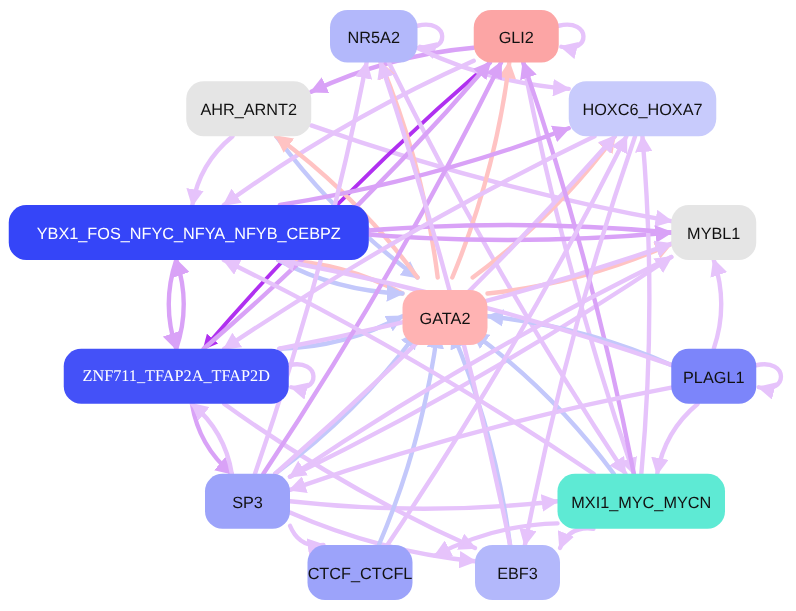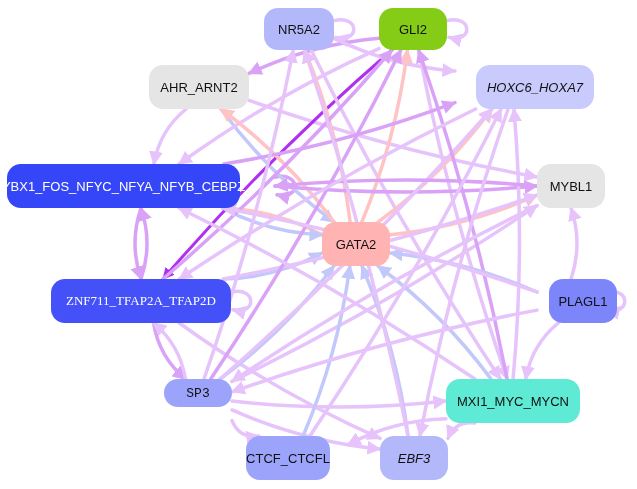--- a/index.html
+++ b/index.html
@@ -91,49 +91,49 @@
       <path d="M508.0700808625337,109 Q452.4135159900189,269.3769584878757 419.9299191374663,436" fill="none" stroke="#e6c3fb" stroke-width="3.5" stroke-linecap="round" marker-end="url(#arrow-edge_light_purple)"></path>
       <path d="M408.1025641025641,436 Q367.95674086186864,239.8929161957374 304.6293706293706,50" fill="none" stroke="#e6c3fb" stroke-width="3.5" stroke-linecap="round" marker-end="url(#arrow-edge_light_purple)"></path>
       <path d="M309.8679245283019,436 Q415.85825123755285,278.55859978045544 501.1320754716981,109" fill="none" stroke="#e6c3fb" stroke-width="3.5" stroke-linecap="round" marker-end="url(#arrow-edge_light_purple)"></path>
     </g>
 </svg>
 
 <div id="nodes">
   <div class="node" style="left: 264px; top: 8px; width: 70px; height: 42px; background: rgb(179, 184, 251); color: rgb(17, 17, 17);">
       <span>NR5A2</span>
     </div>
-  <div class="node" style="left: 379px; top: 8px; width: 68px; height: 42px; background: #84cc16; color: rgb(17, 17, 17);">
+  <div class="node" style="left: 379px; top: 8px; width: 68px; height: 42px; background: #fca5a5; color: rgb(17, 17, 17);">
       <span>GLI2</span>
     </div>
   <div class="node" style="left: 149px; top: 65px; width: 100px; height: 44px; background: #e5e5e5; color: rgb(17, 17, 17);">
       <span>AHR_ARNT2</span>
     </div>
-  <div class="node" style="left: 476px; top: 65px; width: 118px; height: 44px; background: rgb(200, 203, 252); color: rgb(17, 17, 17); font-style: italic;">
+  <div class="node" style="left: 455px; top: 65px; width: 118px; height: 44px; background: rgb(200, 203, 252); color: rgb(17, 17, 17);">
       <span>HOXC6_HOXA7</span>
     </div>
-  <div class="node dark" style="left: 7px; top: 164px; width: 233px; height: 44px; background: rgb(53, 69, 248); color: rgb(255, 255, 255);">
+  <div class="node dark" style="left: 7px; top: 164px; width: 288px; height: 44px; background: rgb(53, 69, 248); color: rgb(255, 255, 255);">
       <span>YBX1_FOS_NFYC_NFYA_NFYB_CEBPZ</span>
     </div>
   <div class="node" style="left: 537px; top: 164px; width: 68px; height: 44px; background: #e5e5e5; color: rgb(17, 17, 17);">
       <span>MYBL1</span>
     </div>
-  <div class="node" style="left: 322px; top: 222px; width: 68px; height: 44px; background: rgb(255, 179, 179); color: rgb(17, 17, 17);">
+  <div class="node" style="left: 322px; top: 232px; width: 68px; height: 44px; background: rgb(255, 179, 179); color: rgb(17, 17, 17);">
       <span>GATA2</span>
     </div>
   <div class="node dark" style="left: 51px; top: 279px; width: 180px; height: 44px; background: rgb(68, 81, 248); color: rgb(255, 255, 255); font-family: Liberation Serif, serif;">
       <span>ZNF711_TFAP2A_TFAP2D</span>
     </div>
-  <div class="node" style="left: 537px; top: 279px; width: 68px; height: 44px; background: rgb(124, 133, 250); color: rgb(17, 17, 17); margin-left: 12px;">
+  <div class="node" style="left: 537px; top: 279px; width: 68px; height: 44px; background: rgb(124, 133, 250); color: rgb(17, 17, 17);">
       <span>PLAGL1</span>
     </div>
-  <div class="node" style="left: 164px; top: 379px; width: 68px; height: 28px; background: rgb(156, 163, 250); color: rgb(17, 17, 17); font-family: Liberation Mono, monospace;">
+  <div class="node" style="left: 164px; top: 379px; width: 68px; height: 44px; background: rgb(156, 163, 250); color: rgb(17, 17, 17);">
       <span>SP3</span>
     </div>
   <div class="node" style="left: 446px; top: 379px; width: 134px; height: 44px; background: #5eead4; color: rgb(17, 17, 17);">
       <span>MXI1_MYC_MYCN</span>
     </div>
   <div class="node" style="left: 246px; top: 436px; width: 84px; height: 44px; background: rgb(156, 163, 250); color: rgb(17, 17, 17);">
       <span>CTCF_CTCFL</span>
     </div>
-  <div class="node" style="left: 380px; top: 436px; width: 68px; height: 44px; background: rgb(179, 184, 251); color: rgb(17, 17, 17); font-style: italic;">
+  <div class="node" style="left: 380px; top: 436px; width: 68px; height: 44px; background: rgb(179, 184, 251); color: rgb(17, 17, 17);">
       <span>EBF3</span>
     </div>
 </div>
 
 </body></html>

